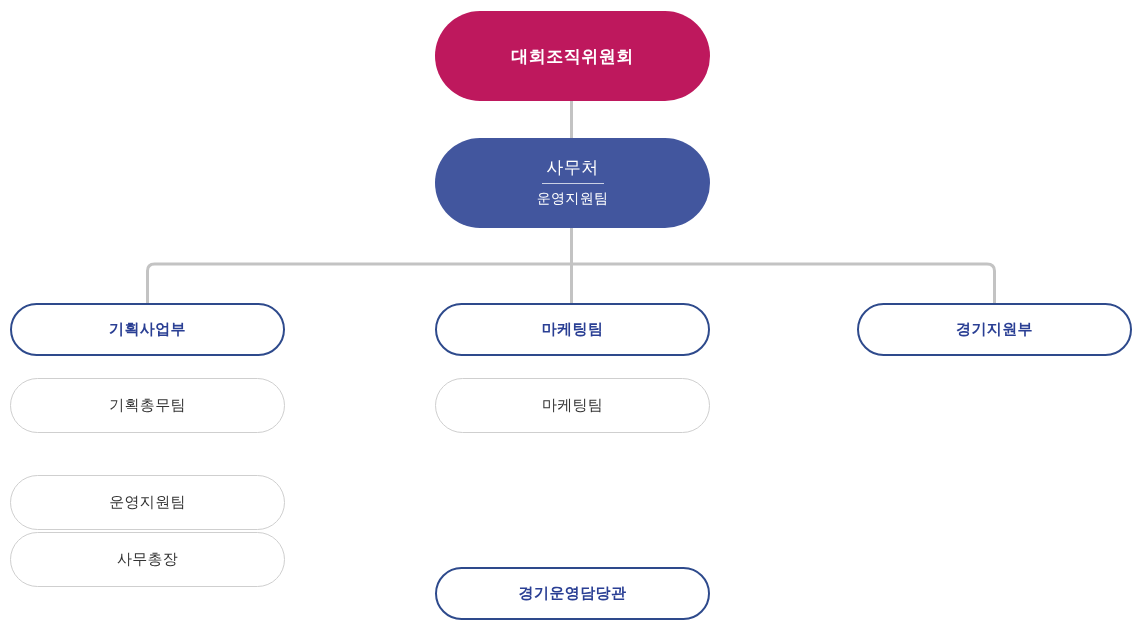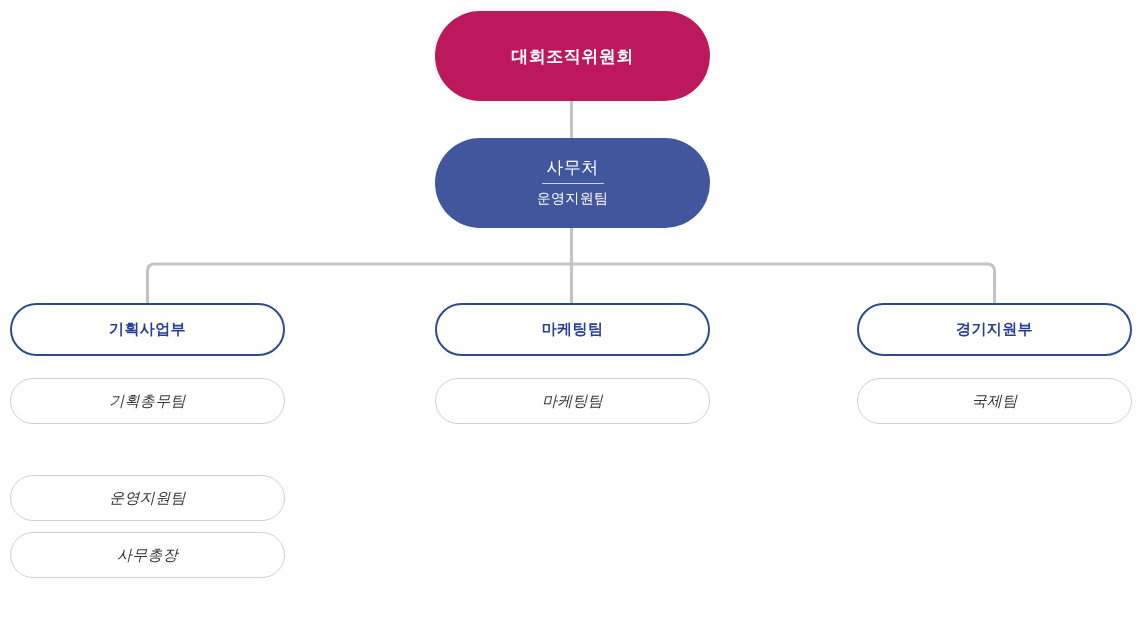--- a/index.html
+++ b/index.html
@@ -95,29 +95,28 @@
     background: #ffffff;
     color: #2a3f94;
     font-size: 15px;
     font-weight: bold;
     letter-spacing: 0.4px;
   }
 
   
   .node--team {
     width: 275px;
-    height: 46px;
+    height: 55px;
     border-radius: 28px;
     border: 1px solid #cfcfcf;
     background: #ffffff;
     color: #333333;
     font-size: 15px;
     font-weight: normal;
     letter-spacing: 0.3px;
-    font-style: italic;
   }
 
   
   .col-1 { left: 10px; }
   .col-2 { left: 435px; }
   .col-3 { left: 857px; }
 
   
   .row-dept  { top: 303px; }
   .row-team1 { top: 378px; }
@@ -164,21 +163,21 @@
   <div class="node node--team col-1 row-team3">
     <span>사무총장</span>
   </div>
 
   <div class="node node--dept col-2 row-dept">
     <span>마케팅팀</span>
   </div>
   <div class="node node--team col-2 row-team1">
     <span>마케팅팀</span>
   </div>
+  <div class="node node--dept col-2 row-officer">
+    <span>경기운영담당관</span>
+  </div>
 
   <div class="node node--dept col-3 row-dept">
     <span>경기지원부</span>
-  </div>
-  <div class="node node--team col-3 row-team1">
-    <span>국제팀</span>
   </div>
 
 </div>
 
 </body></html>

